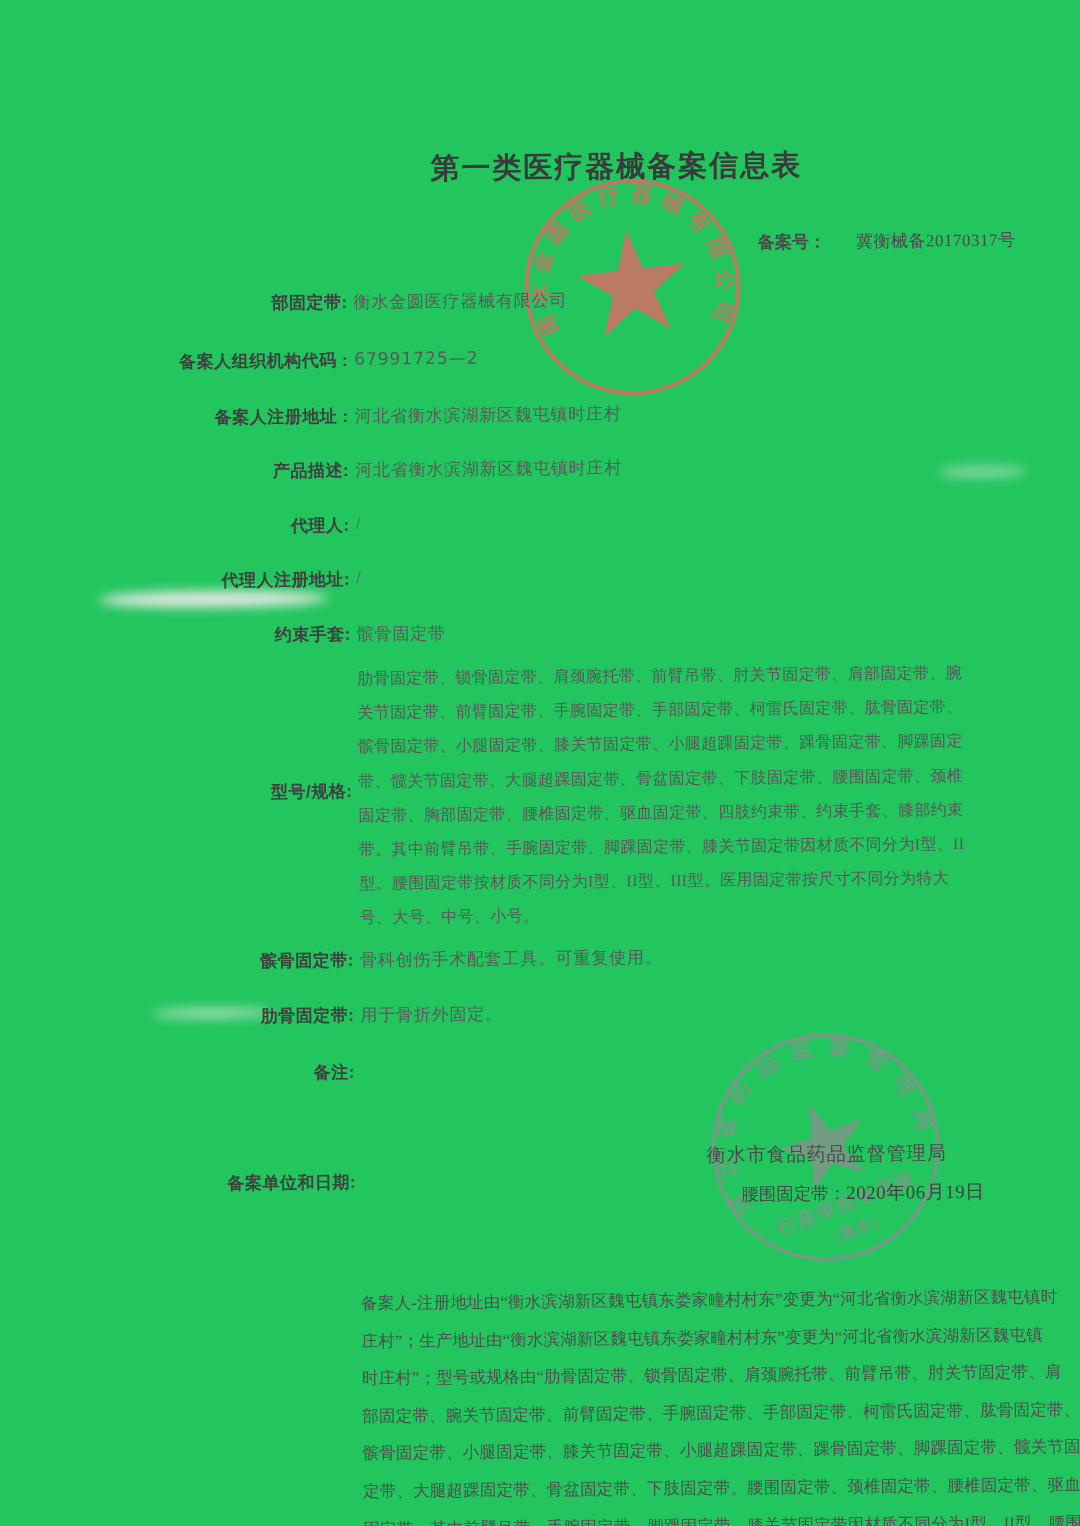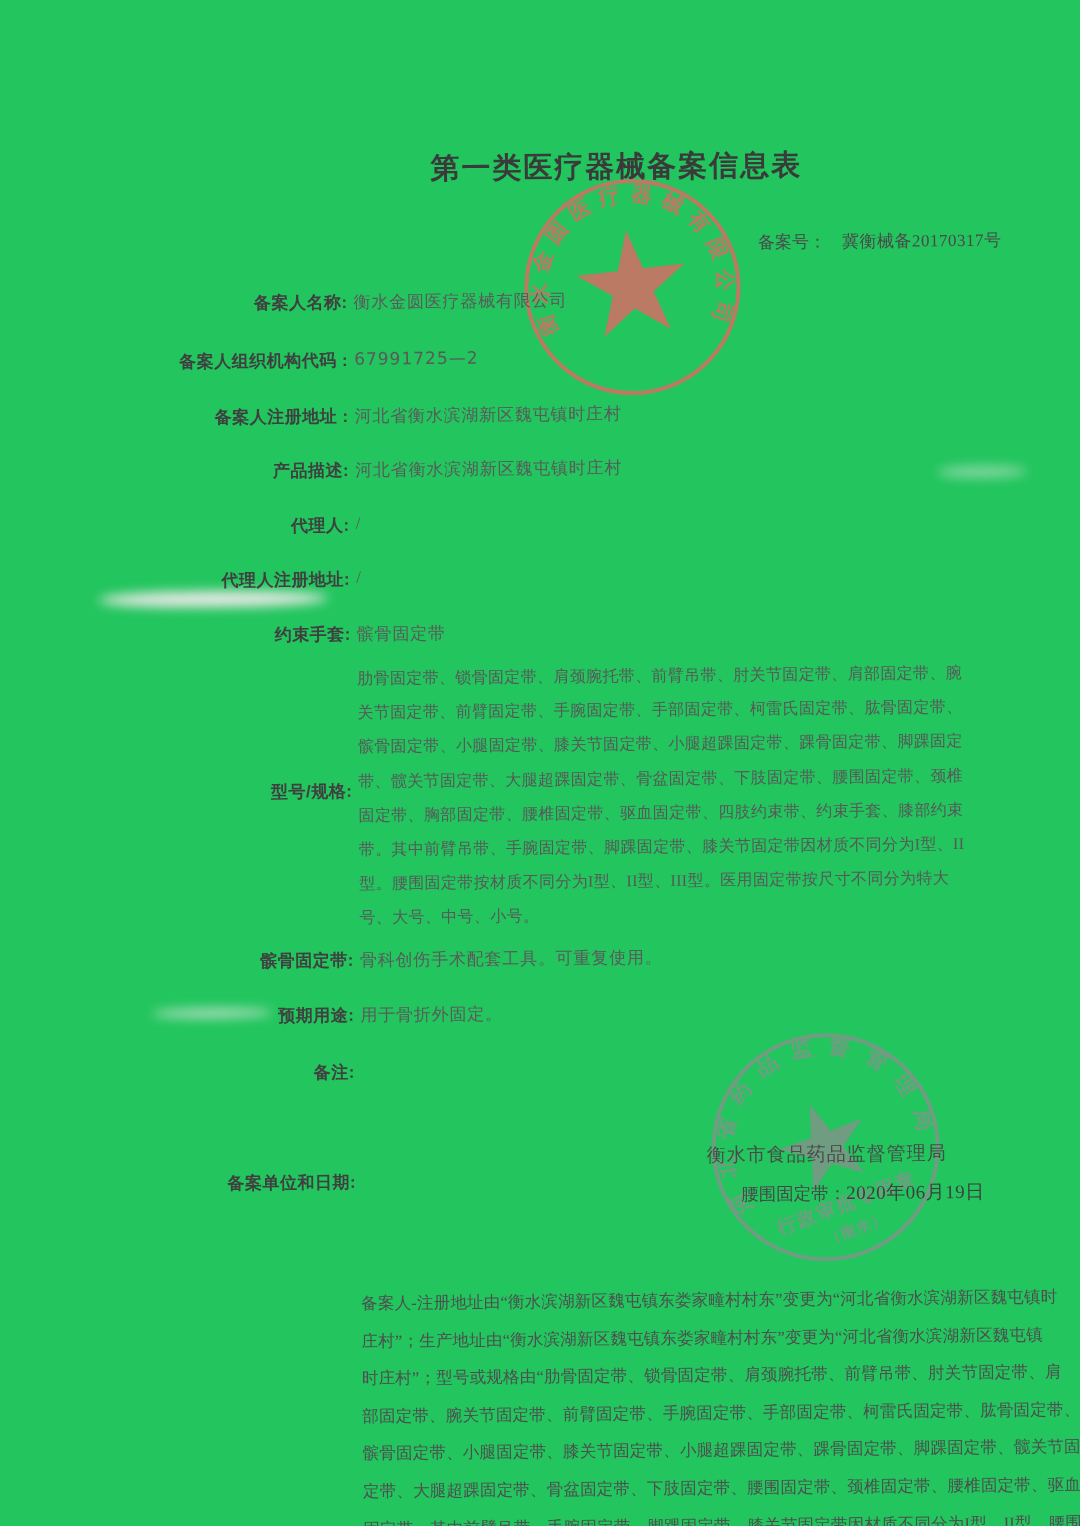--- a/index.html
+++ b/index.html
@@ -8,21 +8,21 @@
     background:#22c55e;overflow:hidden;
     font-family:"Liberation Serif","DejaVu Serif",serif;
     color:#555;
   }
   .sheet{position:absolute;inset:0;transform:rotate(-0.55deg);transform-origin:50% 50%;}
   .doc-title{
     position:absolute;left:164px;top:148px;width:916px;text-align:center;
     font-size:29px;font-weight:700;letter-spacing:2px;color:#3a3a3a;
   }
   .regno-row{position:absolute;left:763px;top:233px;font-size:17px;color:#4a4a4a;white-space:nowrap;}
-  .regno-row .lbl{font-weight:400;margin-right:16px;}
+  .regno-row .lbl{font-weight:700;margin-right:30px;}
   .regno-row .val{letter-spacing:0.5px;}
   .frow{position:absolute;white-space:nowrap;font-size:17px;}
   .frow .lbl{
     position:absolute;right:728px;top:0;text-align:right;white-space:nowrap;
     font-weight:700;color:#3f3f3f;font-family:"Liberation Sans","DejaVu Sans",sans-serif;
     font-size:17px;letter-spacing:0.5px;
   }
   .frow .val{position:absolute;left:358px;top:0;color:#5a5a5a;letter-spacing:0.8px;}
   .frow{left:0;width:1080px;height:24px;}
   .spec-block{
@@ -70,21 +70,21 @@
     <svg class="stamp stamp-red" width="230" height="230" viewBox="-115 -115 230 230">
       <circle cx="0" cy="0" r="106" fill="none" stroke-width="4" stroke="#dc6a66"></circle>
       <polygon points="0,-57 12.7,-17.5 54.2,-17.6 20.6,6.7 33.5,46.1 0,21.6 -33.5,46.1 -20.6,6.7 -54.2,-17.6 -12.7,-17.5" fill="#dc6a66"></polygon>
       <path id="redArc" d="M -77.9 36.3 A 86 86 0 1 1 70.4 49.3" fill="none"></path>
       <text class="ring-text-red" fill="#dc6a66">
         <textPath href="#redArc">衡水金圆医疗器械有限公司</textPath>
       </text>
     </svg>
 
     <div class="frow" style="top:289px">
-      <span class="lbl">备案人名称:</span>
+      <span class="lbl">部固定带:</span>
       <span class="val">衡水金圆医疗器械有限公司</span>
     </div>
 
     <div class="frow" style="top:347px">
       <span class="lbl">备案人组织机构代码 :</span>
       <span class="val" style="font-family:'DejaVu Sans',sans-serif;letter-spacing:1px">67991725—2</span>
     </div>
 
     <div class="frow" style="top:403px">
       <span class="lbl">备案人注册地址 :</span>
@@ -125,21 +125,21 @@
         <div>型。腰围固定带按材质不同分为I型、II型、III型。医用固定带按尺寸不同分为特大</div>
         <div>号、大号、中号、小号。</div>
       </div>
 
     <div class="frow" style="top:947px">
       <span class="lbl">髌骨固定带:</span>
       <span class="val">骨科创伤手术配套工具。可重复使用。</span>
     </div>
 
     <div class="frow" style="top:1002px">
-      <span class="lbl">预期用途:</span>
+      <span class="lbl">肋骨固定带:</span>
       <span class="val">用于骨折外固定。</span>
     </div>
 
     <div class="frow" style="top:1059px">
       <span class="lbl">备注:</span>
       <span class="val"></span>
     </div>
 
     <div class="frow" style="top:1169px">
       <span class="lbl">备案单位和日期:</span>

